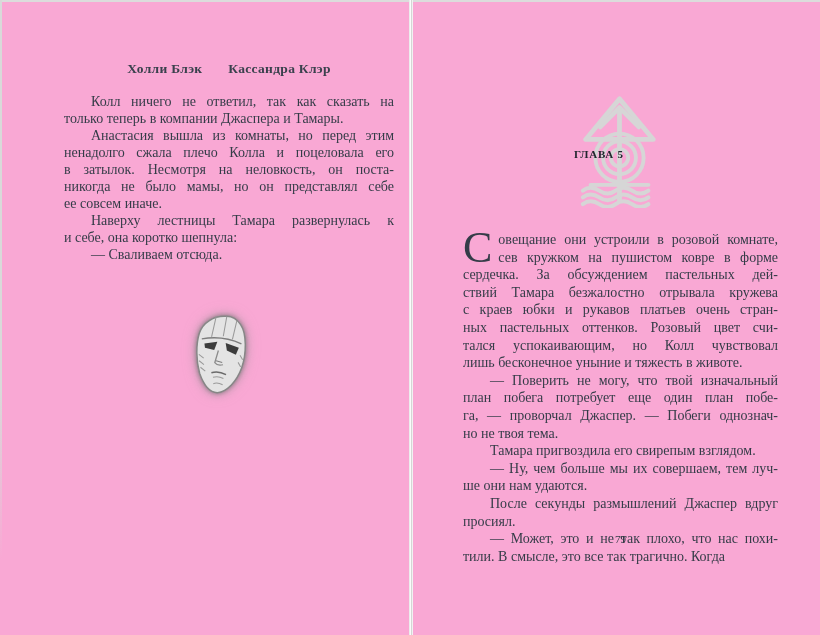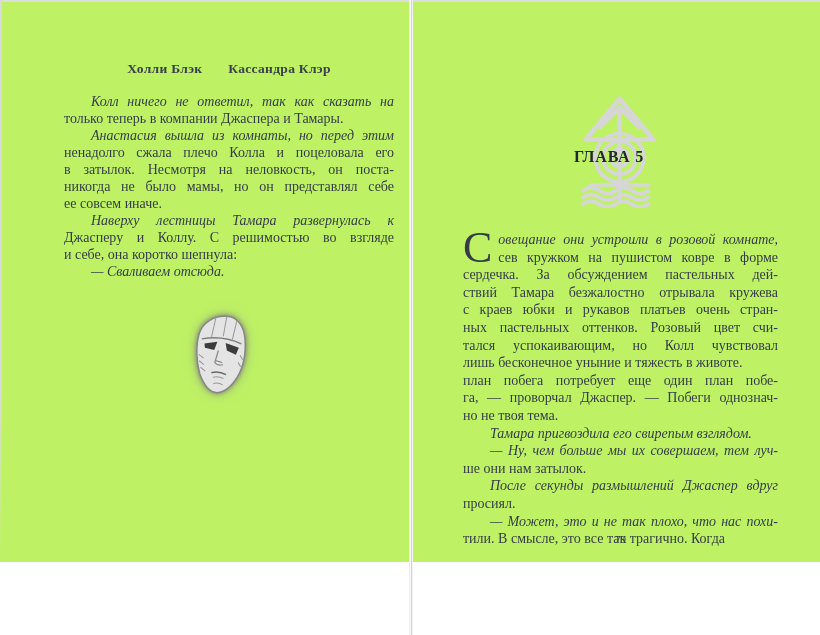--- a/index.html
+++ b/index.html
@@ -1,21 +1,21 @@
 <!DOCTYPE html>
 <html lang="ru"><head>
 <meta charset="utf-8">
 <style>
   html,body{margin:0;padding:0;}
   body{
     width:820px;height:635px;overflow:hidden;background:#ffffff;
     font-family:"Liberation Serif","DejaVu Serif",serif;
     color:#353c48;
   }
-  .spread{position:relative;width:820px;height:562px;background:#bef264;}
+  .spread{position:relative;width:820px;height:635px;background:#f9a8d4;}
 
   
   .edge-top{position:absolute;top:0;left:0;width:820px;height:2px;background:#dcdcdc;}
   .edge-left{position:absolute;top:0;left:0;width:2px;height:560px;
     background:linear-gradient(#d9d9d9 0 70%,rgba(217,217,217,0) 100%);}
   .gutter{position:absolute;top:0;left:409px;width:4px;height:635px;
     background:linear-gradient(90deg,#ececec 0 1px,#fbfbfb 1px 2px,#d5d5d5 2px 3px,#f1f1f1 3px 4px);}
 
   .page{position:absolute;top:0;height:635px;}
   .page-left{left:0;width:409px;}
@@ -26,29 +26,29 @@
     font-weight:bold;font-size:13.5px;letter-spacing:.3px;color:#3a414d;white-space:nowrap;}
   .running-header .author{margin:0 13px;}
 
   
   .body-text{position:absolute;font-size:14px;}
   .body-left{left:64px;top:93px;width:330px;line-height:17px;}
   .body-right{left:50px;top:231px;width:315px;line-height:17.6px;}
   .para{margin:0;}
   .line{text-align:justify;text-align-last:justify;}
   .line.last{text-align-last:left;}
-  .line.first{text-indent:27px;font-style:italic;}
+  .line.first{text-indent:27px;}
   .para.has-dropcap .line.first{text-indent:0;}
   .dropcap{float:left;font-size:44px;line-height:32px;height:33px;
     padding:1px 6px 0 0;color:#353c48;}
 
   
   .emblem{position:absolute;left:158px;top:96px;width:97px;height:112px;}
   .chapter-title{position:absolute;left:161px;top:148px;z-index:2;
-    font-weight:bold;font-size:16px;letter-spacing:.8px;color:#22262e;white-space:nowrap;}
+    font-weight:bold;font-size:11px;letter-spacing:.8px;color:#22262e;white-space:nowrap;}
 
   
   .mask-illustration{position:absolute;left:189px;top:313px;width:64px;height:84px;
     filter:drop-shadow(0 0 2.5px rgba(110,110,110,.85)) drop-shadow(0 0 6px rgba(150,150,150,.55));}
 
   
   .page-number{position:absolute;left:50px;top:533px;width:315px;text-align:center;
     font-size:11px;color:#353c48;}
 </style>
 </head>
@@ -71,21 +71,20 @@
         </div>
         <div class="para">
           <div class="line first">Анастасия вышла из комнаты, но перед этим</div>
           <div class="line">ненадолго сжала плечо Колла и поцеловала его</div>
           <div class="line">в затылок. Несмотря на неловкость, он поста-</div>
           <div class="line">никогда не было мамы, но он представлял себе</div>
           <div class="line last">ее совсем иначе.</div>
         </div>
         <div class="para">
           <div class="line first">Наверху лестницы Тамара развернулась к</div>
-          <div class="line">Джасперу и Коллу. С решимостью во взгляде</div>
           <div class="line last">и себе, она коротко шепнула:</div>
         </div>
         <div class="para">
           <div class="line first last">— Сваливаем отсюда.</div>
         </div>
       </div>
 
     <svg class="mask-illustration" viewBox="0 0 60 80" xmlns="http://www.w3.org/2000/svg">
       <g transform="rotate(7 30 40)">
         <path d="M29,3 C19,4 9,11 7,22 C5,33 7,48 12,60 C17,70 24,77 31,76 C40,74 48,63 51,50 C54,36 52,17 45,9 C39,2 33,2 29,3 Z" fill="#e4e4e4" stroke="#878787" stroke-width="1.4"></path>
@@ -127,30 +126,31 @@
           <div class="line first">овещание они устроили в розовой комнате,</div>
           <div class="line">сев кружком на пушистом ковре в форме</div>
           <div class="line">сердечка. За обсуждением пастельных дей-</div>
           <div class="line">ствий Тамара безжалостно отрывала кружева</div>
           <div class="line">с краев юбки и рукавов платьев очень стран-</div>
           <div class="line">ных пастельных оттенков. Розовый цвет счи-</div>
           <div class="line">тался успокаивающим, но Колл чувствовал</div>
           <div class="line last">лишь бесконечное уныние и тяжесть в животе.</div>
         </div>
         <div class="para">
+          <div class="line first">— Поверить не могу, что твой изначальный</div>
           <div class="line">план побега потребует еще один план побе-</div>
           <div class="line">га, — проворчал Джаспер. — Побеги однознач-</div>
           <div class="line last">но не твоя тема.</div>
         </div>
         <div class="para">
           <div class="line first last">Тамара пригвоздила его свирепым взглядом.</div>
         </div>
         <div class="para">
           <div class="line first">— Ну, чем больше мы их совершаем, тем луч-</div>
-          <div class="line last">ше они нам затылок.</div>
+          <div class="line last">ше они нам удаются.</div>
         </div>
         <div class="para">
           <div class="line first">После секунды размышлений Джаспер вдруг</div>
           <div class="line last">просиял.</div>
         </div>
         <div class="para">
           <div class="line first">— Может, это и не так плохо, что нас похи-</div>
           <div class="line last">тили. В смысле, это все так трагично. Когда</div>
         </div>
       </div>

